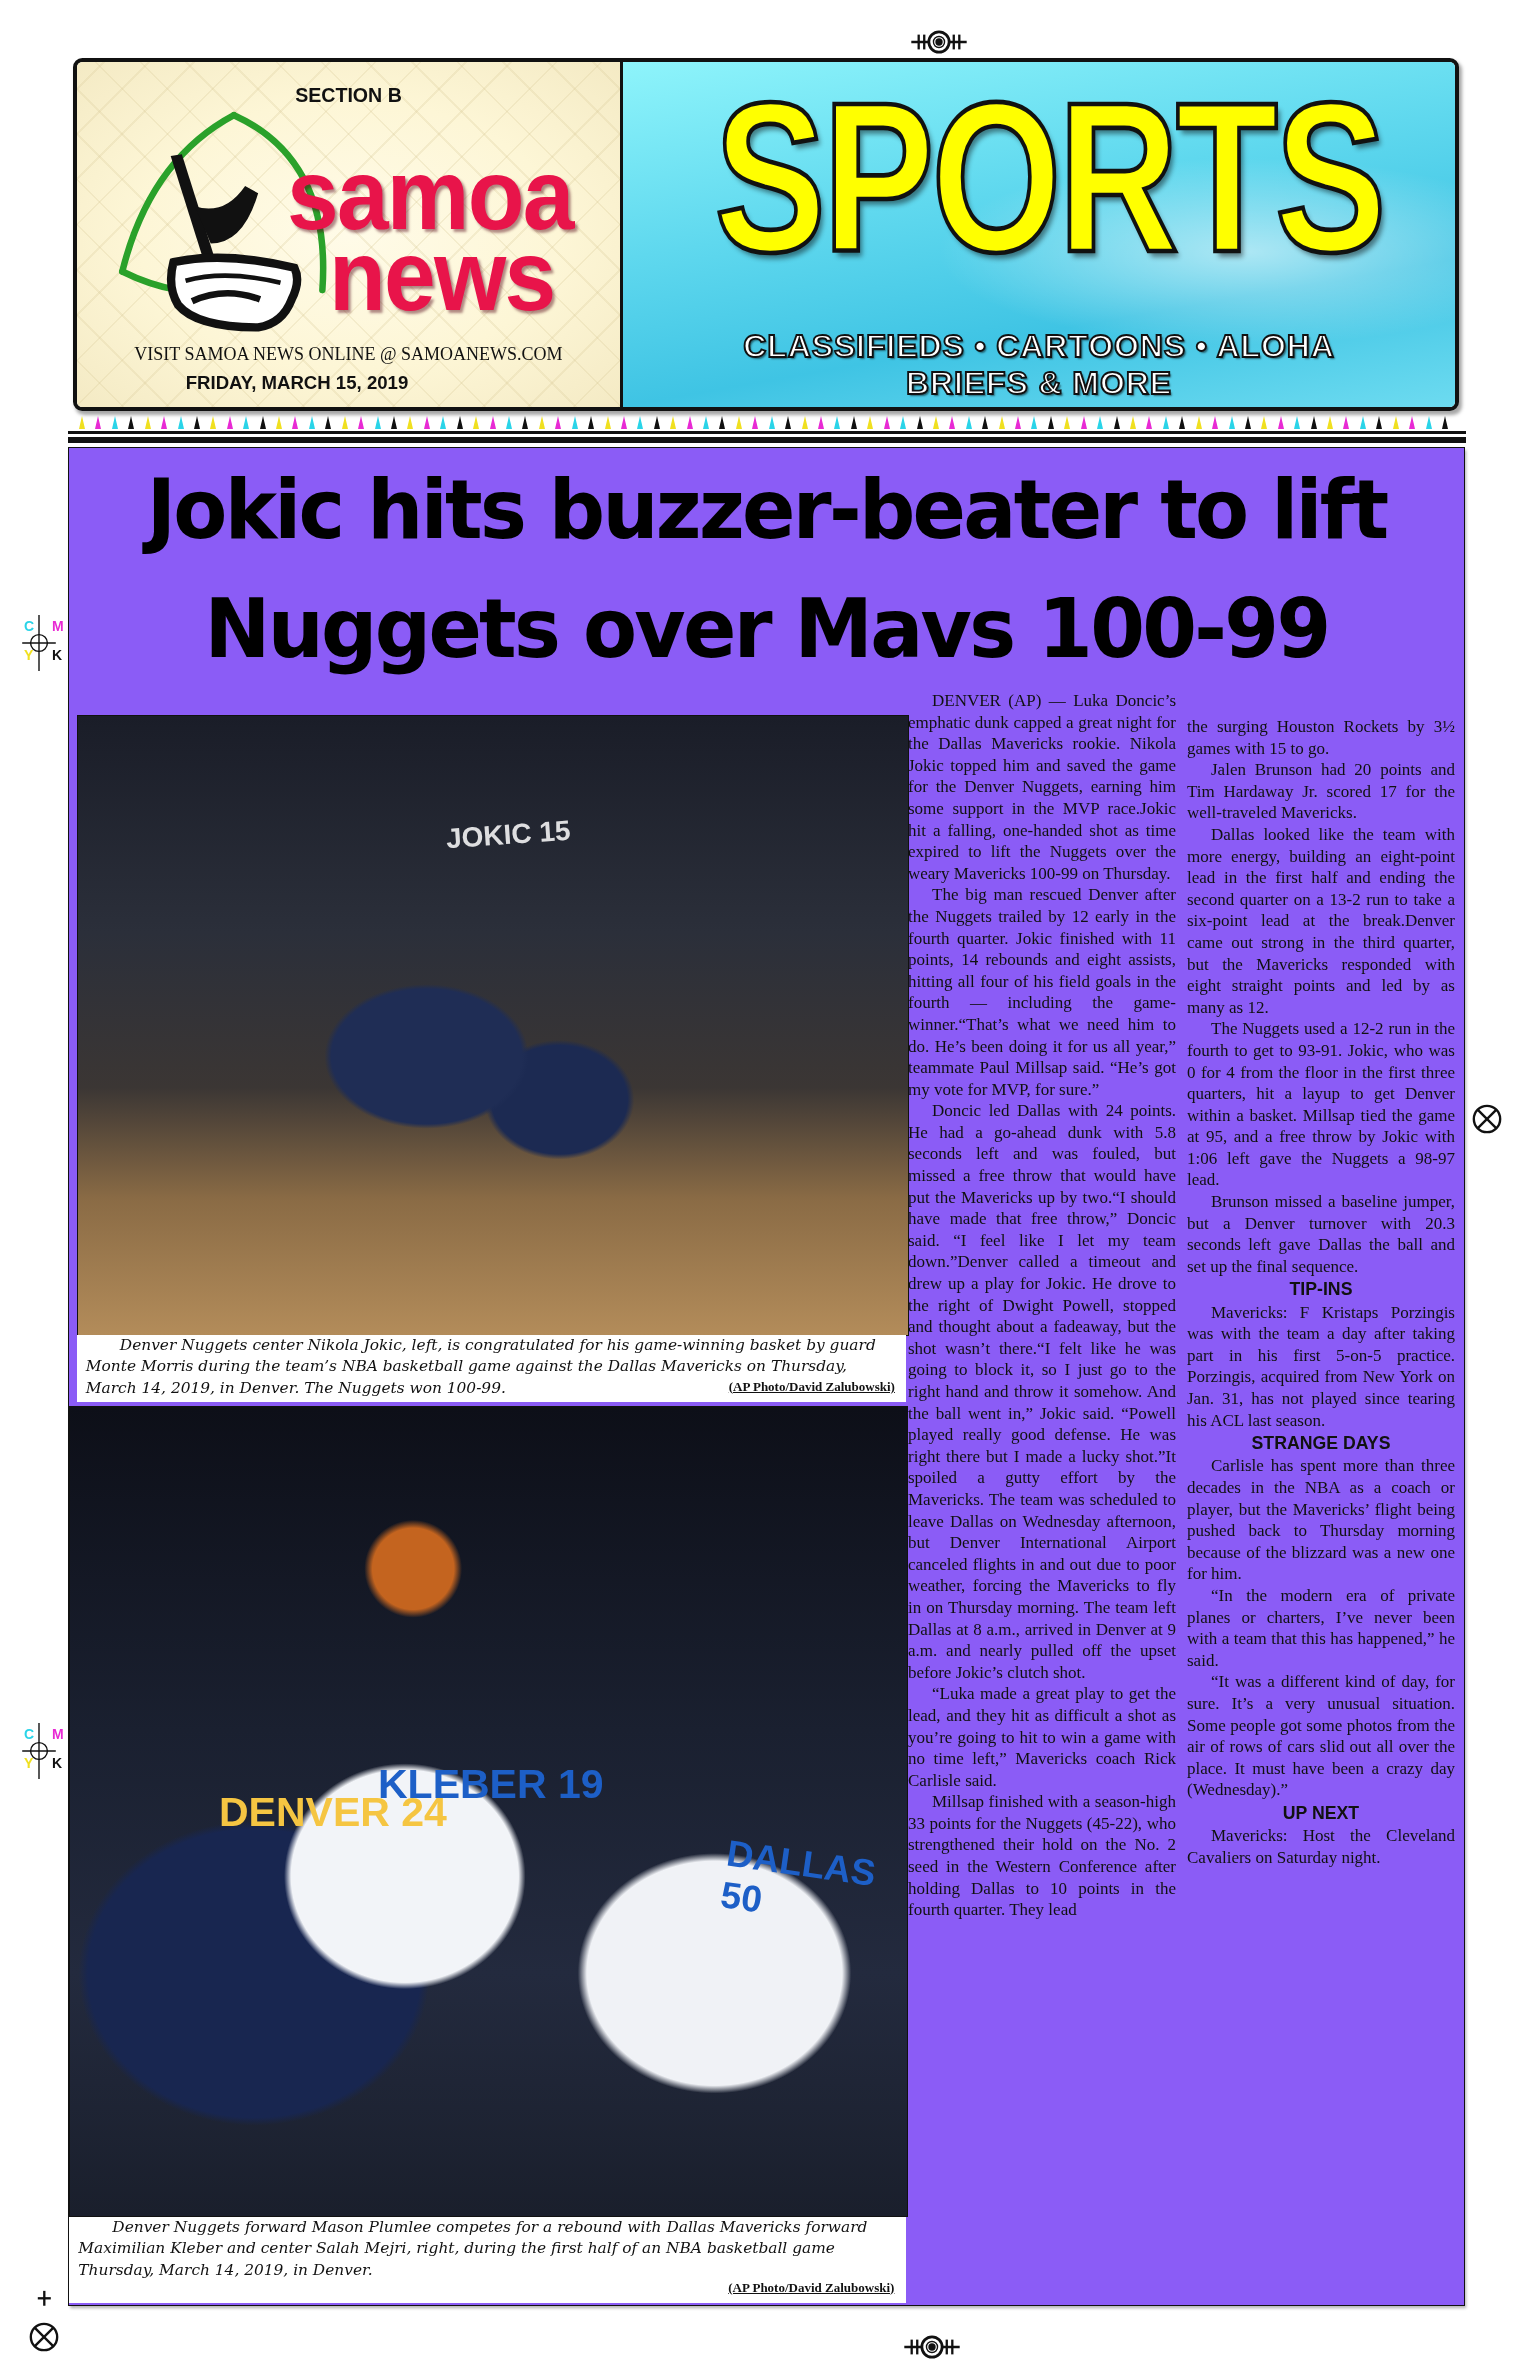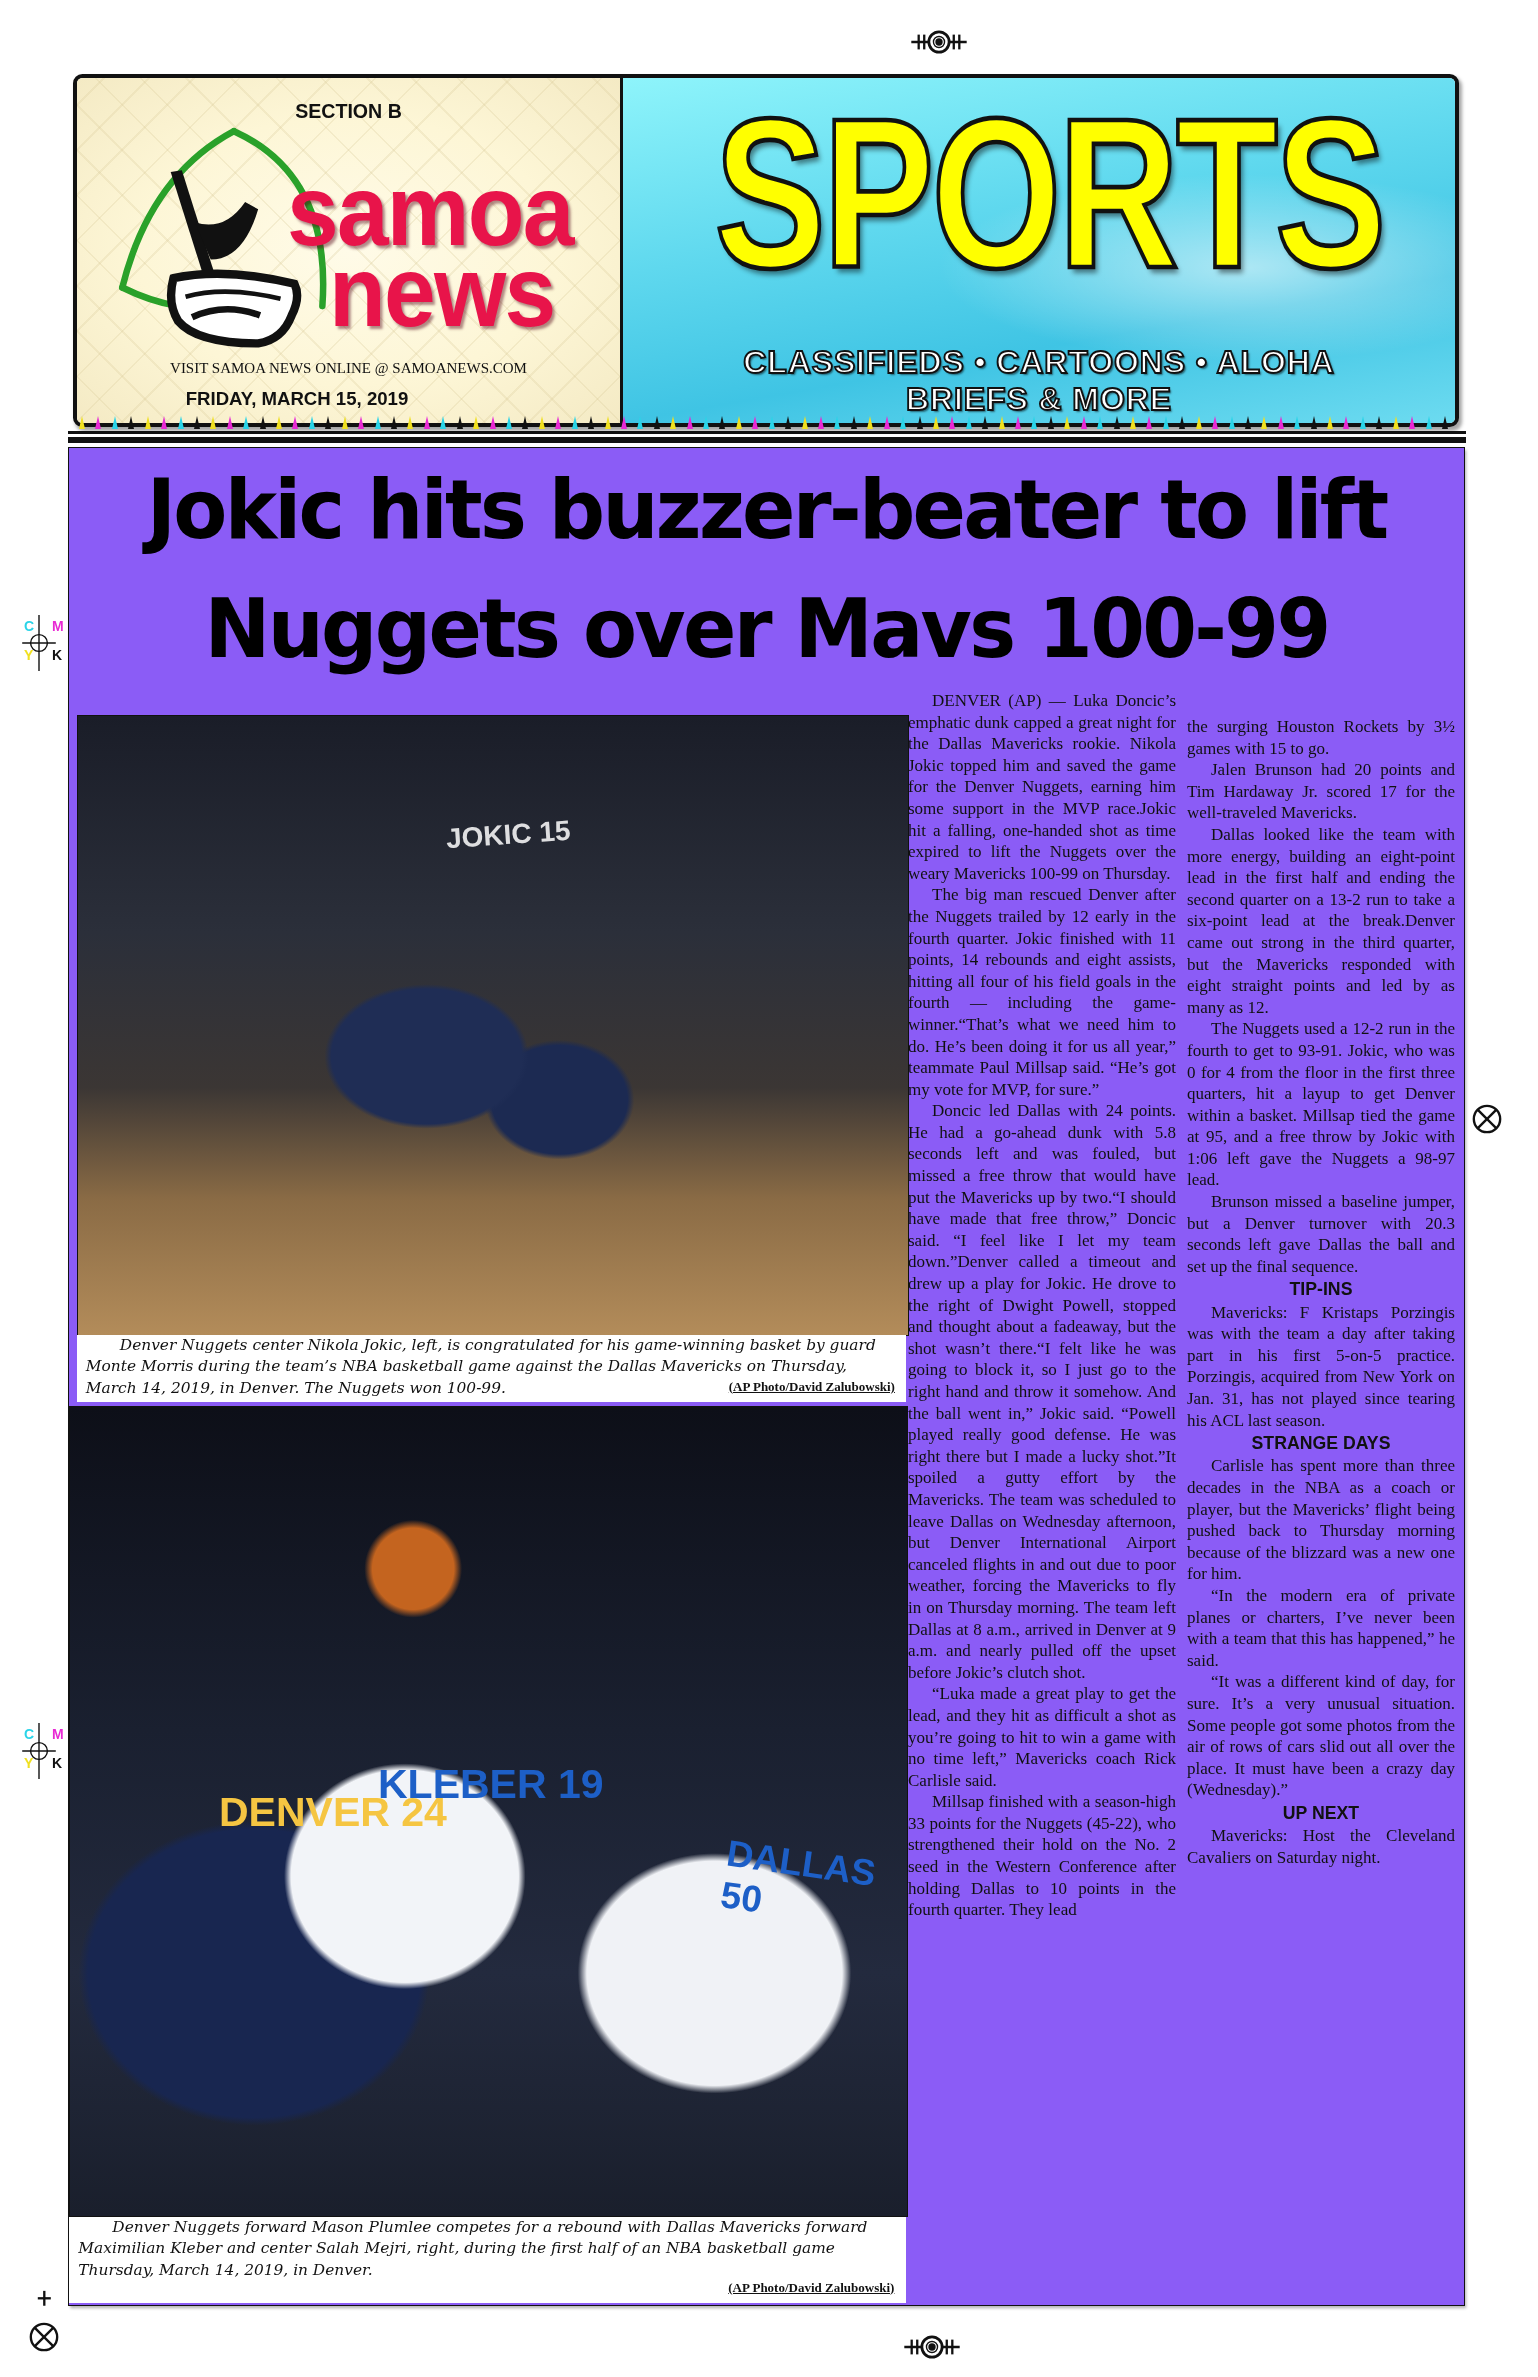--- a/index.html
+++ b/index.html
@@ -13,33 +13,33 @@
   .target-left { left:28px; top:2321px; width:32px; height:32px; }
   .plus-left { left:35px; top:2289px; width:18.6px; height:18.6px; }
   .cmyk { width:56px; height:56px; font-family:"Liberation Sans", sans-serif; font-weight:bold; font-size:14px; }
   .cmyk .c { position:absolute; left:24px; top:2.8px; color:#2ad4e8; }
   .cmyk .m { position:absolute; left:52px; top:2.8px; color:#e82ad4; }
   .cmyk .y { position:absolute; left:24px; top:32px; color:#f0e020; }
   .cmyk .k { position:absolute; left:52px; top:32px; color:#111; }
   .cmyk svg { position:absolute; left:22.4px; top:0; }
 
   
-  .header-box { left:73px; top:58px; width:1378px; height:345px; border:4.7px solid #111; border-radius:9.3px; background:#fff; overflow:hidden; box-shadow:2.8px 3.7px 3.7px rgba(0,0,0,0.35);margin-top:16px; }
+  .header-box { left:73px; top:58px; width:1378px; height:345px; border:4.7px solid #111; border-radius:9.3px; background:#fff; overflow:hidden; box-shadow:2.8px 3.7px 3.7px rgba(0,0,0,0.35); }
   .logo-panel { position:absolute; left:0; top:0; width:543px; height:345px;
     background:
       repeating-linear-gradient(45deg, rgba(215,200,150,0.25) 0 1.9px, transparent 1.9px 32px),
       repeating-linear-gradient(-45deg, rgba(215,200,150,0.25) 0 1.9px, transparent 1.9px 32px),
       radial-gradient(ellipse at 50% 50%, #fffbe8 0%, #fdf6d6 55%, #f4eac4 100%);
     border-right:3.7px solid #111; }
   .section-label { position:absolute; left:0; width:543px; top:22.4px; text-align:center; font-family:"Liberation Sans", sans-serif; font-weight:bold; font-size:19.6px; color:#111; }
   .brand-word { position:absolute; font-family:"Liberation Sans", sans-serif; font-weight:bold; color:#e8144a; letter-spacing:-1.9px; text-shadow:2.8px 2.8px 2.8px rgba(80,0,20,0.45); transform:scaleX(0.92); transform-origin:left top; line-height:1; }
   .brand-1 { left:210px; top:82px; font-size:101px; }
   .brand-2 { left:252px; top:163px; font-size:101px; }
   .logo-mark { position:absolute; left:7.5px; top:42px; width:270px; height:228px; }
-  .visit-line { position:absolute; left:0; width:543px; top:282px; text-align:center; font-family:"Liberation Serif", serif; font-size:15px; color:#111; }
+  .visit-line { position:absolute; left:0; width:543px; top:282px; text-align:center; font-family:"Liberation Serif", serif; font-size:18px; color:#111; }
   .date-line { position:absolute; left:0; width:440px; top:310px; text-align:center; font-family:"Liberation Sans", sans-serif; font-weight:bold; font-size:18.6px; color:#111; }
 
   .sports-panel { position:absolute; left:546px; top:0; width:832px; height:345px;
     background:
       radial-gradient(ellipse at 75% 55%, rgba(255,255,255,0.55) 0%, rgba(255,255,255,0) 35%),
       linear-gradient(170deg, #8ef4fb 0%, #5fd8ee 40%, #3fc4e4 70%, #6ddbf0 100%); }
   .sports-title { position:absolute; left:0; width:832px; top:7.5px; text-align:center; font-family:"Liberation Sans", sans-serif; font-weight:bold; font-size:214px; line-height:1; color:#ffff00; letter-spacing:-3.7px;
     -webkit-text-stroke:4.7px #111; text-shadow:4.7px 5.6px 5.6px rgba(0,0,0,0.45); transform:scaleX(0.78); transform-origin:center top; }
   .sports-sub { position:absolute; left:0; width:832px; text-align:center; font-family:"Liberation Sans", sans-serif; font-weight:bold; color:#ffffff; -webkit-text-stroke:1.9px #111; font-size:32px; letter-spacing:0.9px; text-shadow:1.9px 1.9px 1.9px rgba(0,0,0,0.5); }
   .sports-sub.l1 { top:266px; }

